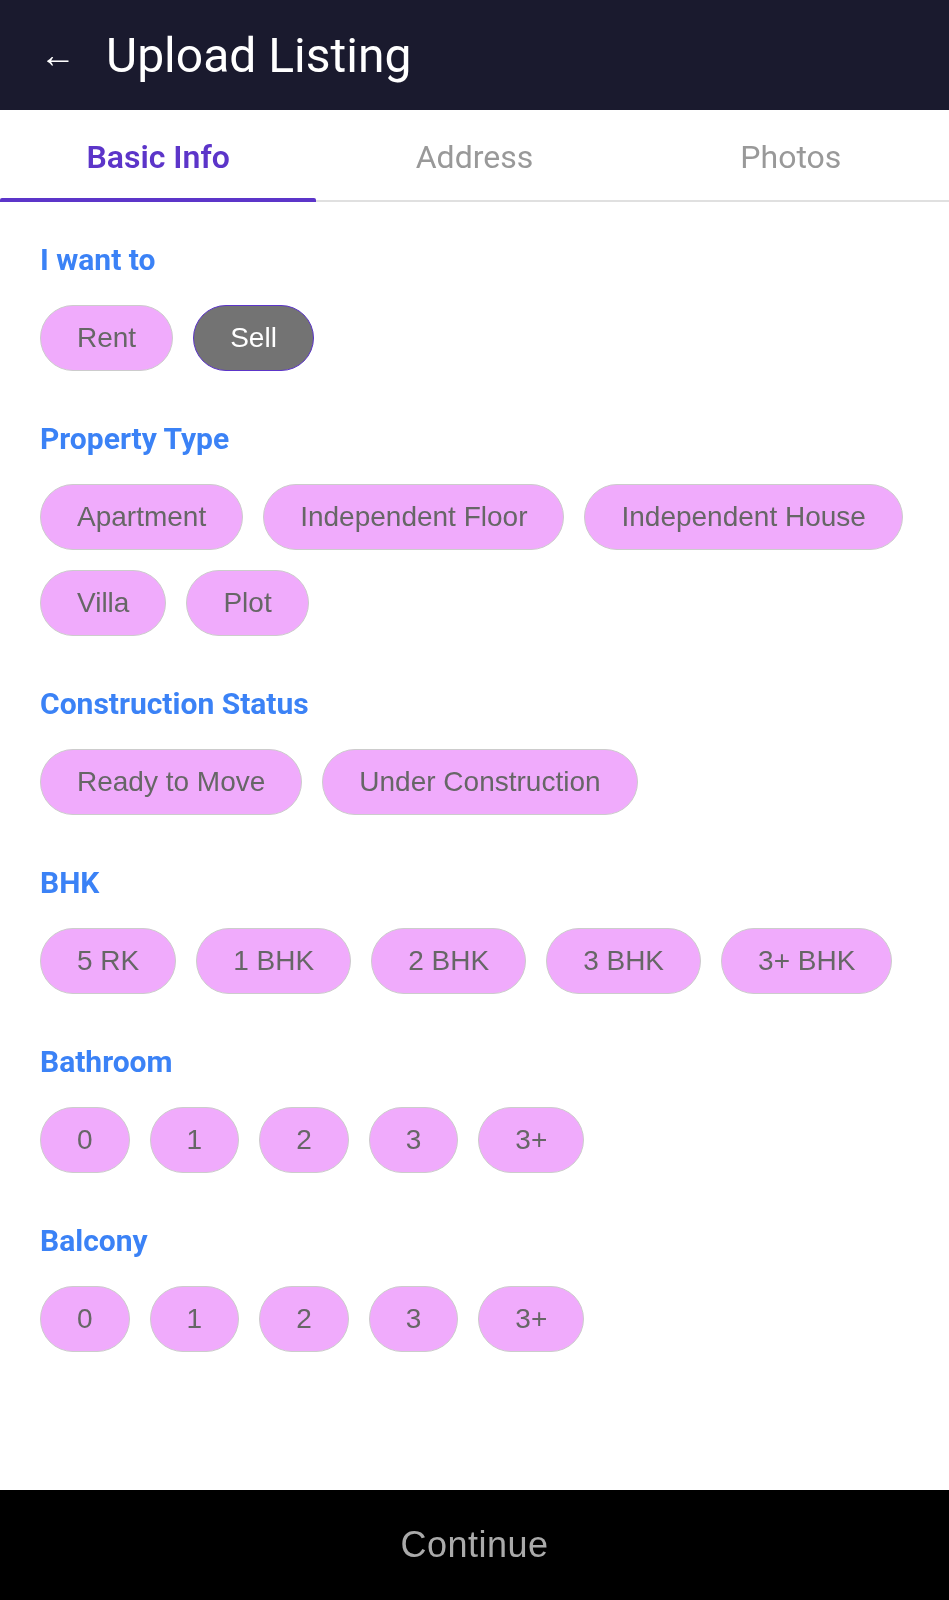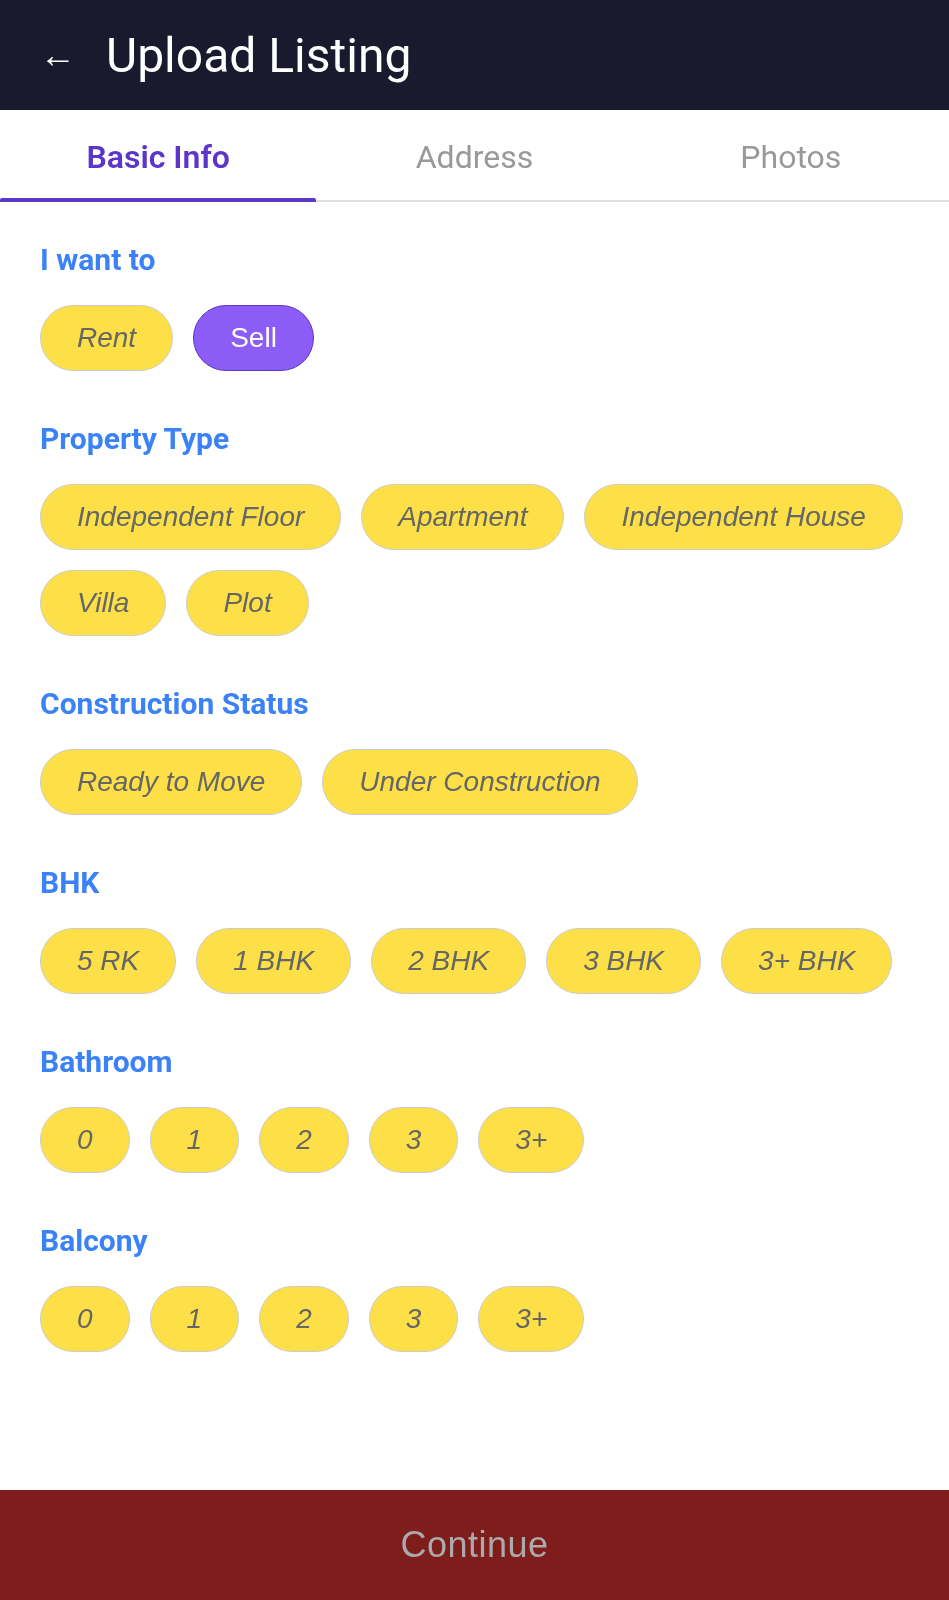--- a/index.html
+++ b/index.html
@@ -98,40 +98,39 @@
       border-radius: 50px;
       padding: 16px 36px;
       font-size: 28px;
       color: #555;
       background: #fff;
       cursor: pointer;
       white-space: nowrap;
     }
 
     .pill.selected {
-      background: #8b5cf6;
+      background: #737373;
       color: #fff;
       border-color: #5c35c9;
     }
 
     .pill.unselected {
-      background: #fde047;
+      background: #f0abfc;
       color: #666;
       border-color: #ccc;
-      font-style: italic;
     }
 
     
     .continue-btn {
       position: fixed;
       bottom: 0;
       left: 0;
       width: 949px;
       height: 110px;
-      background: #7f1d1d;
+      background: #000000;
       border: none;
       font-size: 36px;
       color: #aaa;
       cursor: pointer;
       font-weight: 500;
       letter-spacing: 0.5px;
     }
   </style>
 </head>
 <body>
@@ -153,22 +152,22 @@
     <div class="section-label">I want to</div>
     <div class="pill-group">
       <button class="pill unselected">Rent</button>
       <button class="pill selected">Sell</button>
     </div>
   </div>
 
   <div class="section">
     <div class="section-label">Property Type</div>
     <div class="pill-group">
+      <button class="pill unselected">Apartment</button>
       <button class="pill unselected">Independent Floor</button>
-      <button class="pill unselected">Apartment</button>
       <button class="pill unselected">Independent House</button>
       <button class="pill unselected">Villa</button>
       <button class="pill unselected">Plot</button>
     </div>
   </div>
 
   <div class="section">
     <div class="section-label">Construction Status</div>
     <div class="pill-group">
       <button class="pill unselected">Ready to Move</button>

